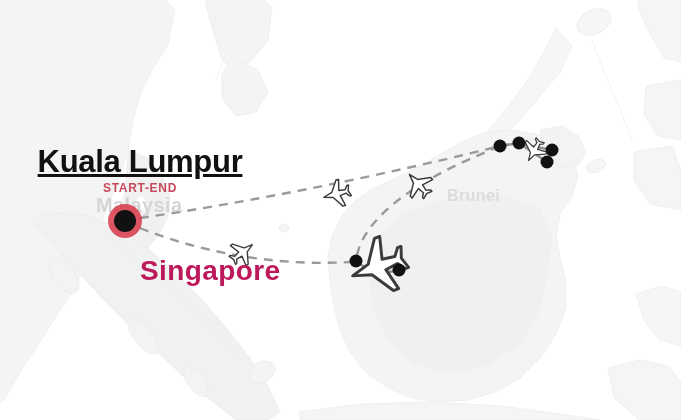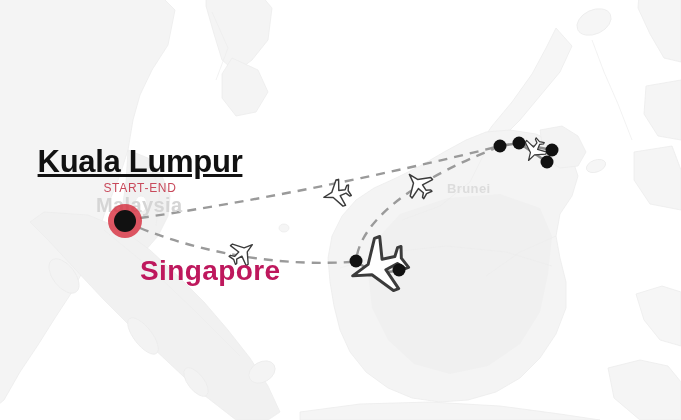--- a/index.html
+++ b/index.html
@@ -45,22 +45,22 @@
     color: #d5d5d5;
   }
   .country-label.singapore {
     left: 140px;
     top: 255px;
     font-size: 28px;
     color: #be185d;
   }
   .country-label.brunei {
     left: 447px;
-    top: 181px;
-    font-size: 13px;
+    top: 187px;
+    font-size: 16px;
     color: #dcdcdc;
   }
   .country-label.indonesia {
     left: 621px;
     top: 401px;
     font-size: 17px;
     color: #e2e2e2;
   }
 
   
@@ -77,21 +77,21 @@
     font-weight: 700;
     color: #111111;
     line-height: 1.05;
     letter-spacing: -0.3px;
     white-space: nowrap;
     text-decoration: underline;
   }
   .city-tag {
     margin-top: 2px;
     font-size: 12px;
-    font-weight: 400;
+    font-weight: 700;
     color: #c8495b;
     letter-spacing: 0.7px;
   }
 
   
   .marker {
     position: absolute;
     border-radius: 50%;
     background: #111111;
   }

